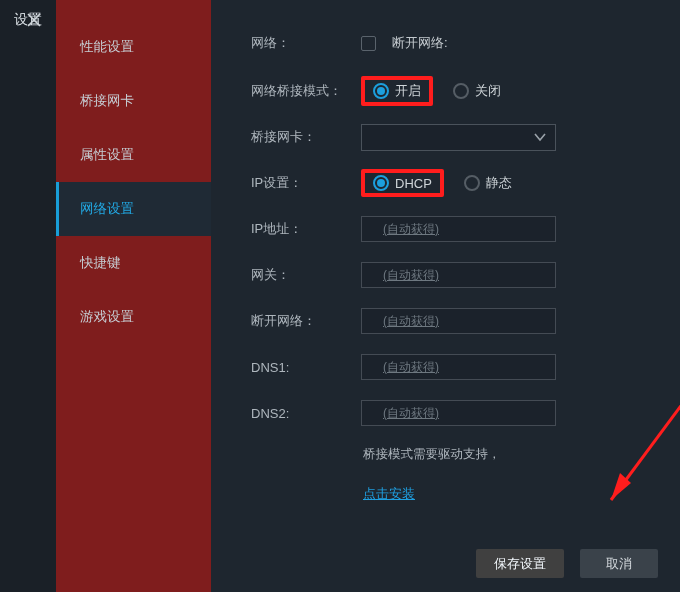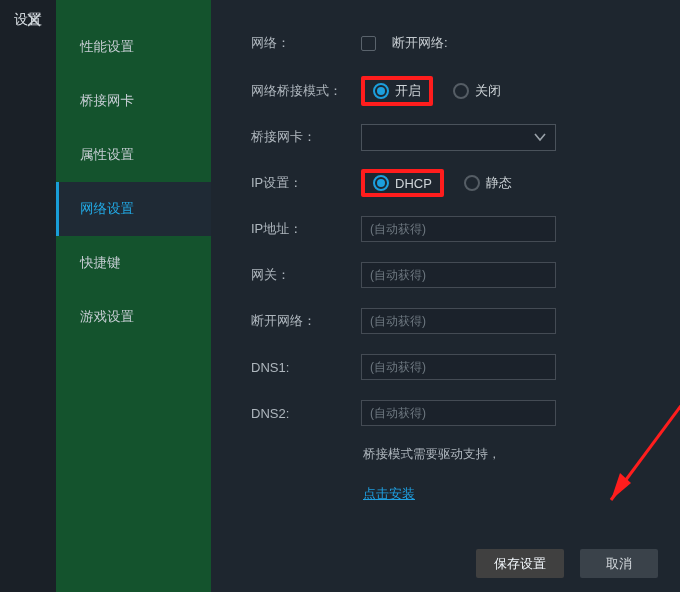--- a/index.html
+++ b/index.html
@@ -3,39 +3,39 @@
 <meta charset="utf-8">
 <style>
   * { box-sizing: border-box; margin: 0; padding: 0; }
   html, body { width: 680px; height: 592px; font-family: "Microsoft YaHei", Arial, sans-serif; background: #1a2027; color: #b0b8bf; font-size: 13px; overflow: hidden; }
   .window { width: 680px; height: 592px; position: relative; display: flex; flex-direction: row; }
   .titlebar { height: 40px; display: flex; align-items: center; padding: 0 14px; color: #d7dde2; position: relative; }
   .titlebar .title { font-size: 14px; font-weight: 500; }
   .titlebar .close { position: absolute; right: 10px; top: 8px; width: 24px; height: 24px; display:flex; align-items:center; justify-content:center; cursor:pointer; color:#cfd6db; }
   .titlebar .close svg { width: 14px; height: 14px; }
   .body { flex: 1; display: flex; min-height: 0; }
-  .sidebar { width: 155px; background: #14532d; display: flex; flex-direction: column; padding-top: 20px; }
+  .sidebar { width: 155px; background: #7f1d1d; display: flex; flex-direction: column; padding-top: 20px; }
   .sidebar-item { height: 54px; display: flex; align-items: center; padding-left: 24px; color: #c6cdd3; cursor: pointer; font-size: 13.5px; }
   .sidebar-item.active { background: #1f2a35; color: #22a8e3; position: relative; }
   .sidebar-item.active::before{ content:""; position:absolute; left:0; top:0; bottom:0; width:3px; background:#199ed8;}
   .content { flex: 1; background: #1e262f; position: relative; padding: 28px 40px 0 40px; }
   .row { display: flex; align-items: center; min-height: 30px; margin-bottom: 16px; }
   .row .label { width: 110px; color: #aeb6bd; text-align: left; font-size: 13px; }
   .row .ctrls { flex: 1; display: flex; align-items: center; gap: 20px; }
   .checkbox { width: 15px; height: 15px; border: 1px solid #5a636c; border-radius: 2px; display:inline-block; margin-right: 8px; }
   .lbl { color: #c3c9ce; }
   .radio { display: inline-flex; align-items: center; gap: 6px; cursor: pointer; }
   .radio .dot { width: 16px; height: 16px; border-radius: 50%; border: 2px solid #555d65; display:inline-flex; align-items:center; justify-content:center; }
   .radio.checked .dot { border-color: #1c9fdd; }
   .radio.checked .dot::after { content:""; width:8px; height:8px; border-radius:50%; background:#1c9fdd; }
   .radio .txt { color:#cfd5d9; }
   .highlight-box { padding: 2px 8px; border: 4px solid #ff1d1d; border-radius:2px; display:inline-flex; align-items:center; gap:10px; }
   .select { width: 195px; height: 27px; border:1px solid #4a525b; background:#1b222b; display:flex; align-items:center; justify-content:flex-end; padding:0 8px; color:#a8aeb3; cursor:pointer;}
   .select svg{ width:14px; height:14px; }
-  .text-input { width: 195px; height: 26px; border:1px solid #444b54; background:#1b222b; color:#6e7880; font-size:12px; padding:0 8px; display:flex; align-items:center; }
+  .text-input { width: 195px; height: 26px; border:1px solid #444b54; background:#1b222b; color:#6e7880; font-size:12px; padding:0 21px; display:flex; align-items:center;text-decoration:underline; }
   .note { color:#aeb6bd; line-height: 20px; font-size: 12.5px; padding-left: 0; }
   .link { color:#1f9fe0; text-decoration: underline; cursor:pointer; }
   .footer { position:absolute; right: 22px; bottom: 14px; display:flex; gap: 16px; }
   .btn { height: 29px; min-width: 78px; padding: 0 18px; display:inline-flex; align-items:center; justify-content:center; font-size:13px; cursor:pointer; border-radius:2px;}
   .btn.primary { background:#404040; color:#f2f7fb; }
   .btn.secondary { background:#3a424a; color:#d5dade; }
   .arrow-annot { position:absolute; left: 350px; top: 205px; width: 300px; height: 310px; pointer-events:none; }
 </style>
 </head>
 <body>

